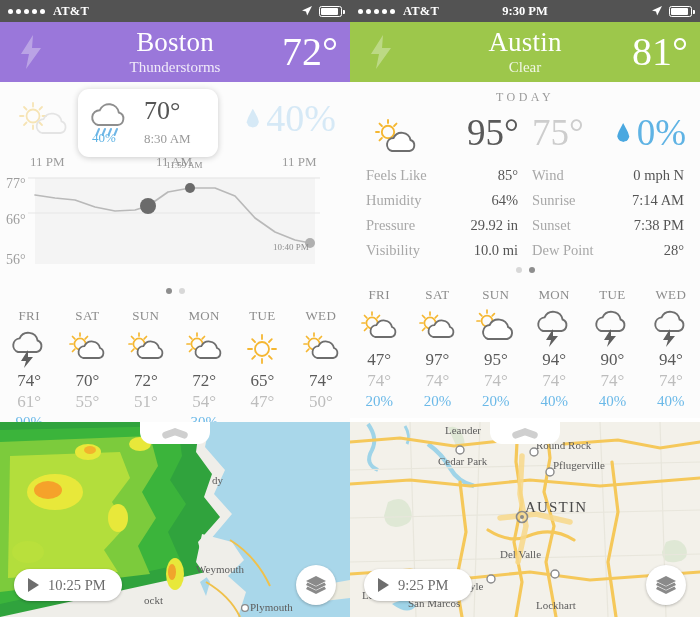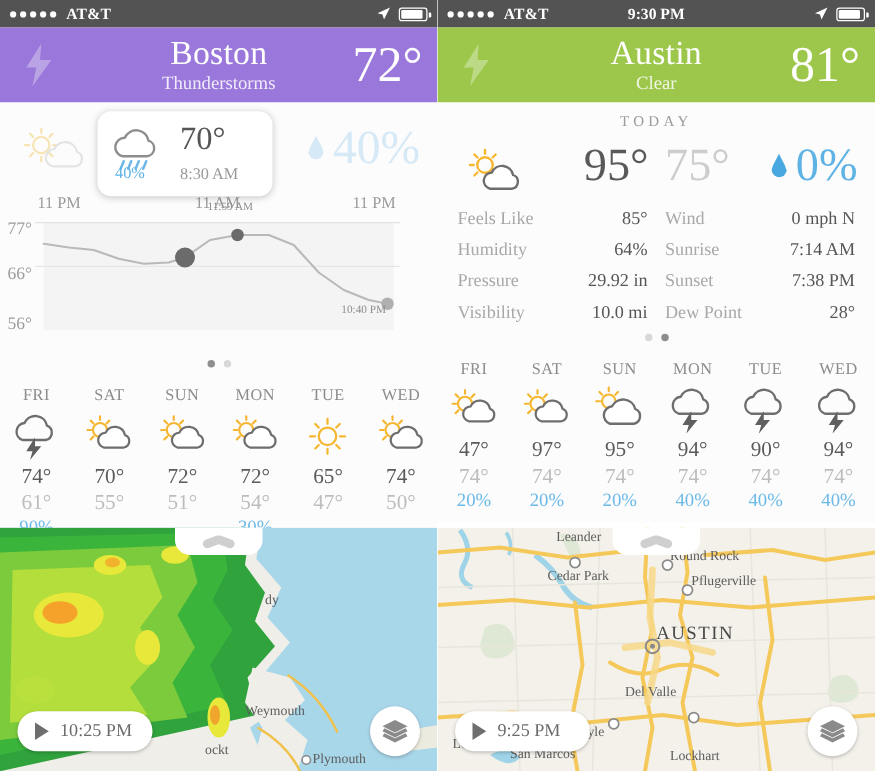--- a/index.html
+++ b/index.html
@@ -384,21 +384,21 @@
       <div class="layers">
         <svg width="22" height="20" viewBox="0 0 22 20">
           <path d="M11 1 L21 6 L11 11 L1 6 Z" fill="#8a8a8a"></path>
           <path d="M11 11.5 L19.5 7.6 L21 10 L11 15 L1 10 L2.5 7.6 Z" fill="#8a8a8a"></path>
           <path d="M11 15.5 L19.5 11.6 L21 14 L11 19 L1 14 L2.5 11.6 Z" fill="#8a8a8a"></path>
         </svg>
       </div>
 
       <div class="maplabel" style="left:212px;top:52px">dy</div>
       <div class="maplabel" style="left:196px;top:141px">Weymouth</div>
-      <div class="maplabel" style="left:164px;top:172px">ockt</div>
+      <div class="maplabel" style="left:144px;top:172px">ockt</div>
       <div class="maplabel" style="left:250px;top:179px">Plymouth</div>
     </div>
   </div>
 
   <div class="screen right">
 
     <div class="statusbar">
       <div class="sb-left">
         <span class="sb-dot"></span>
         <span class="sb-dot"></span>

